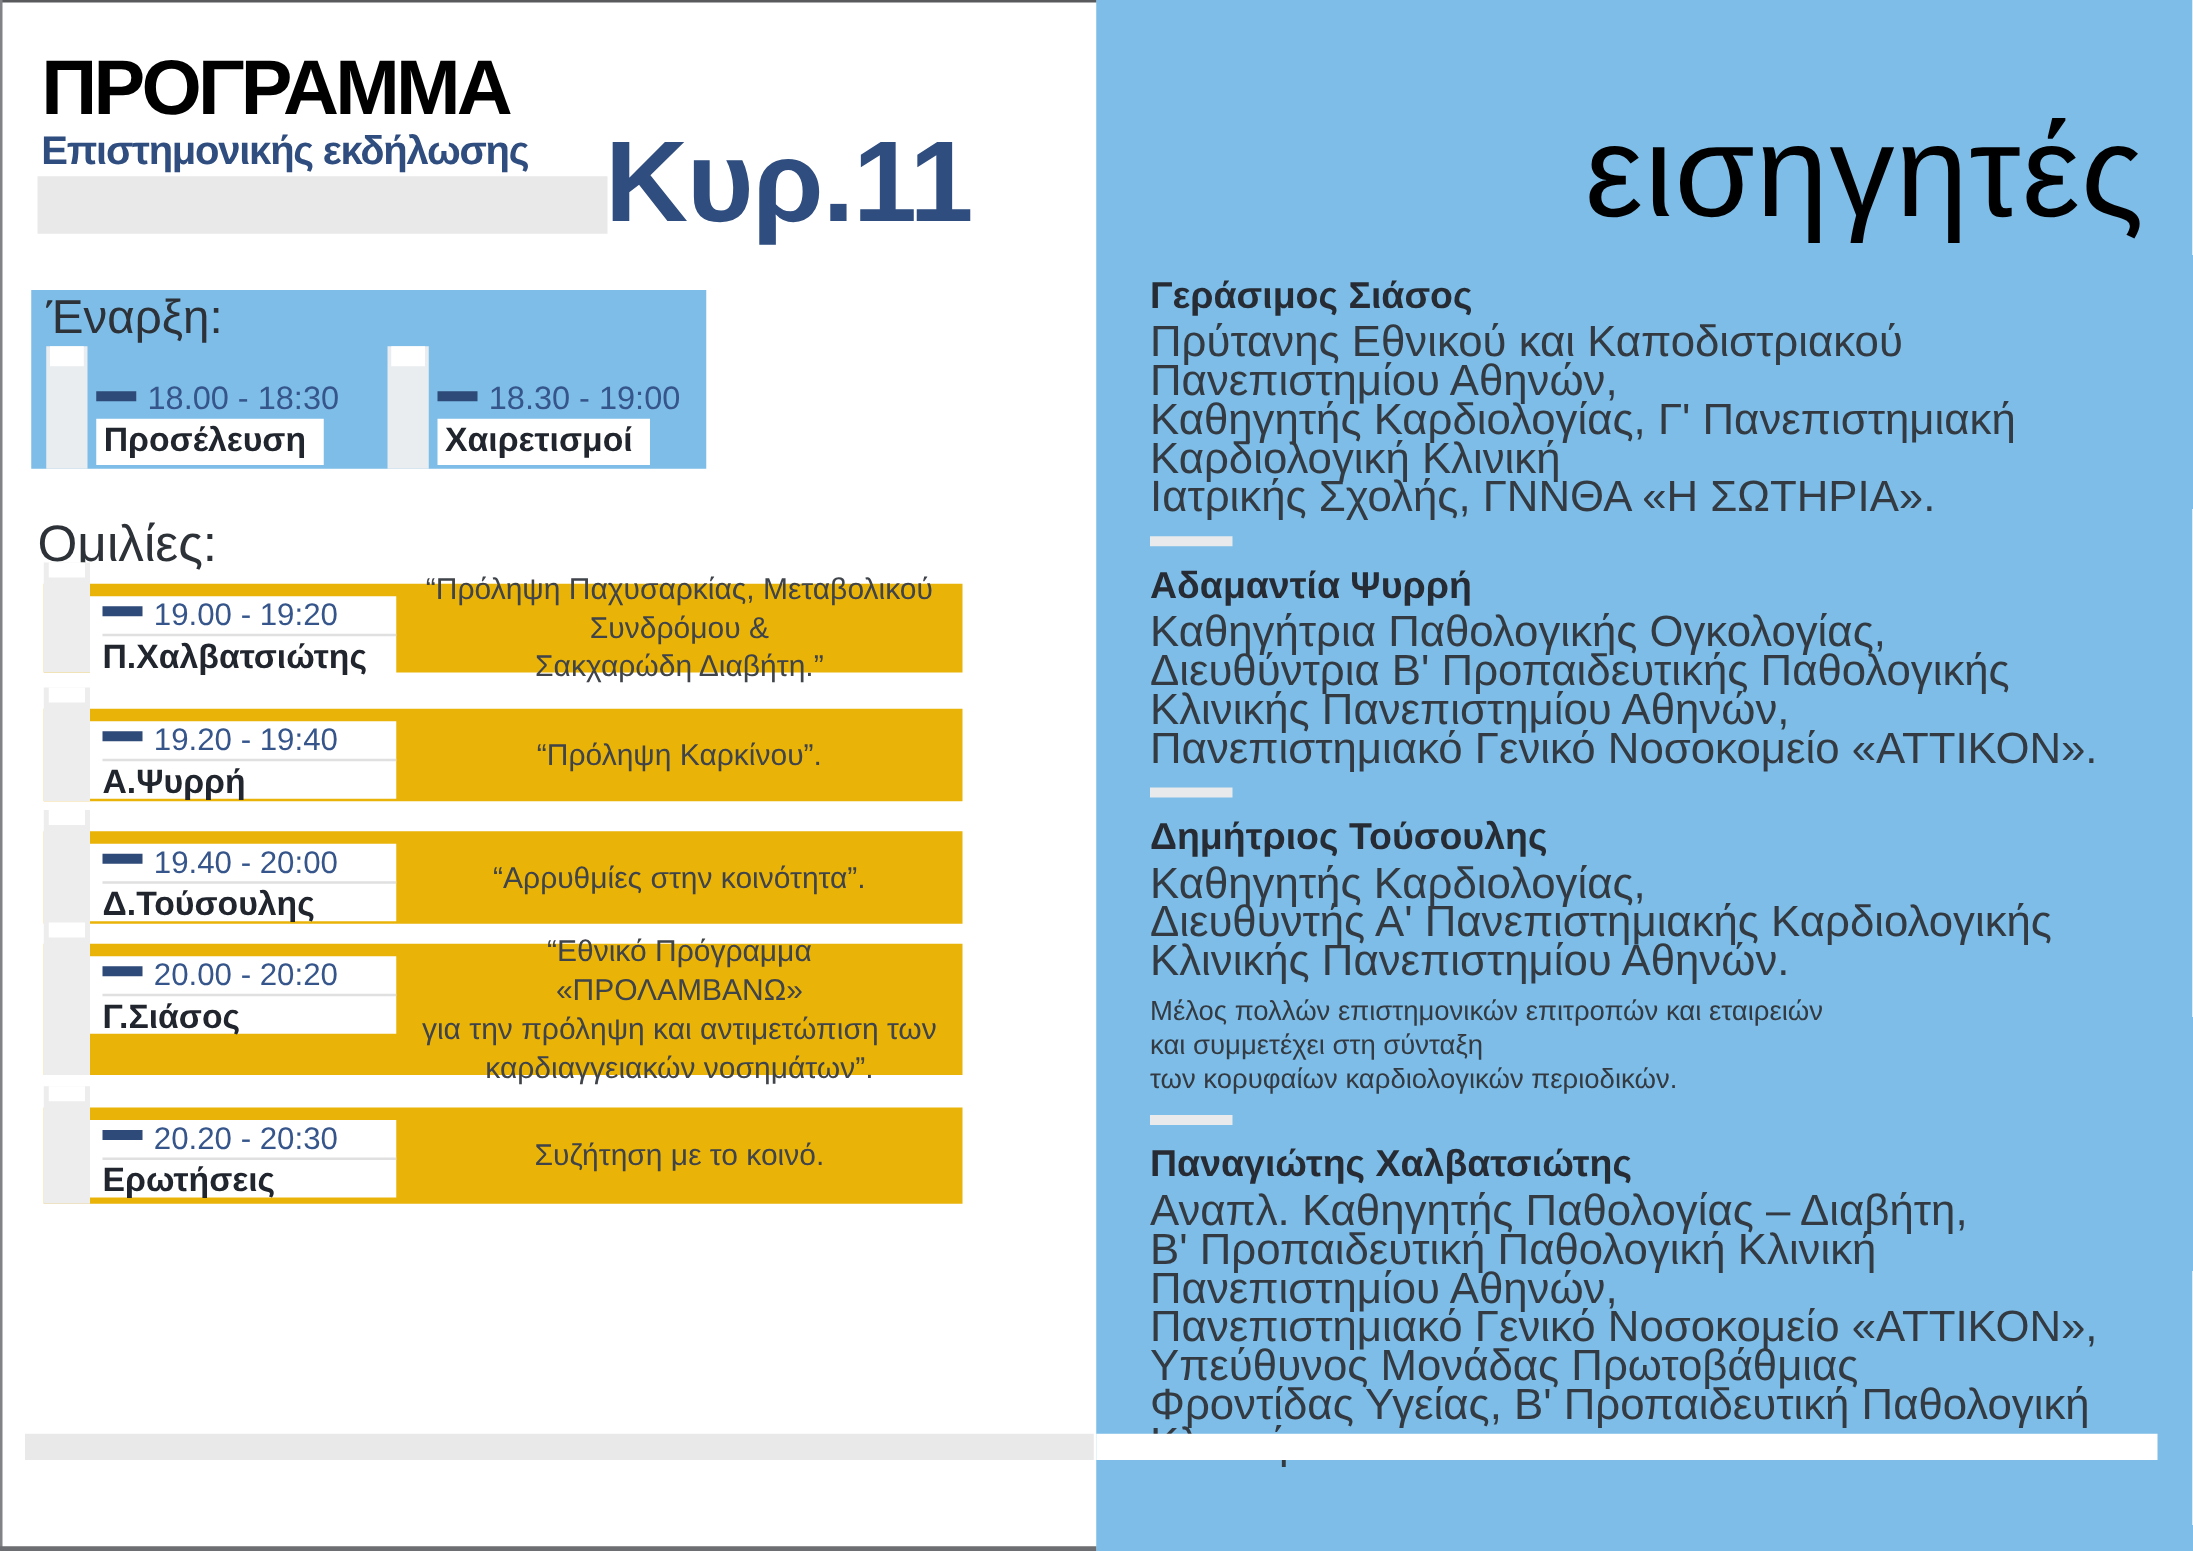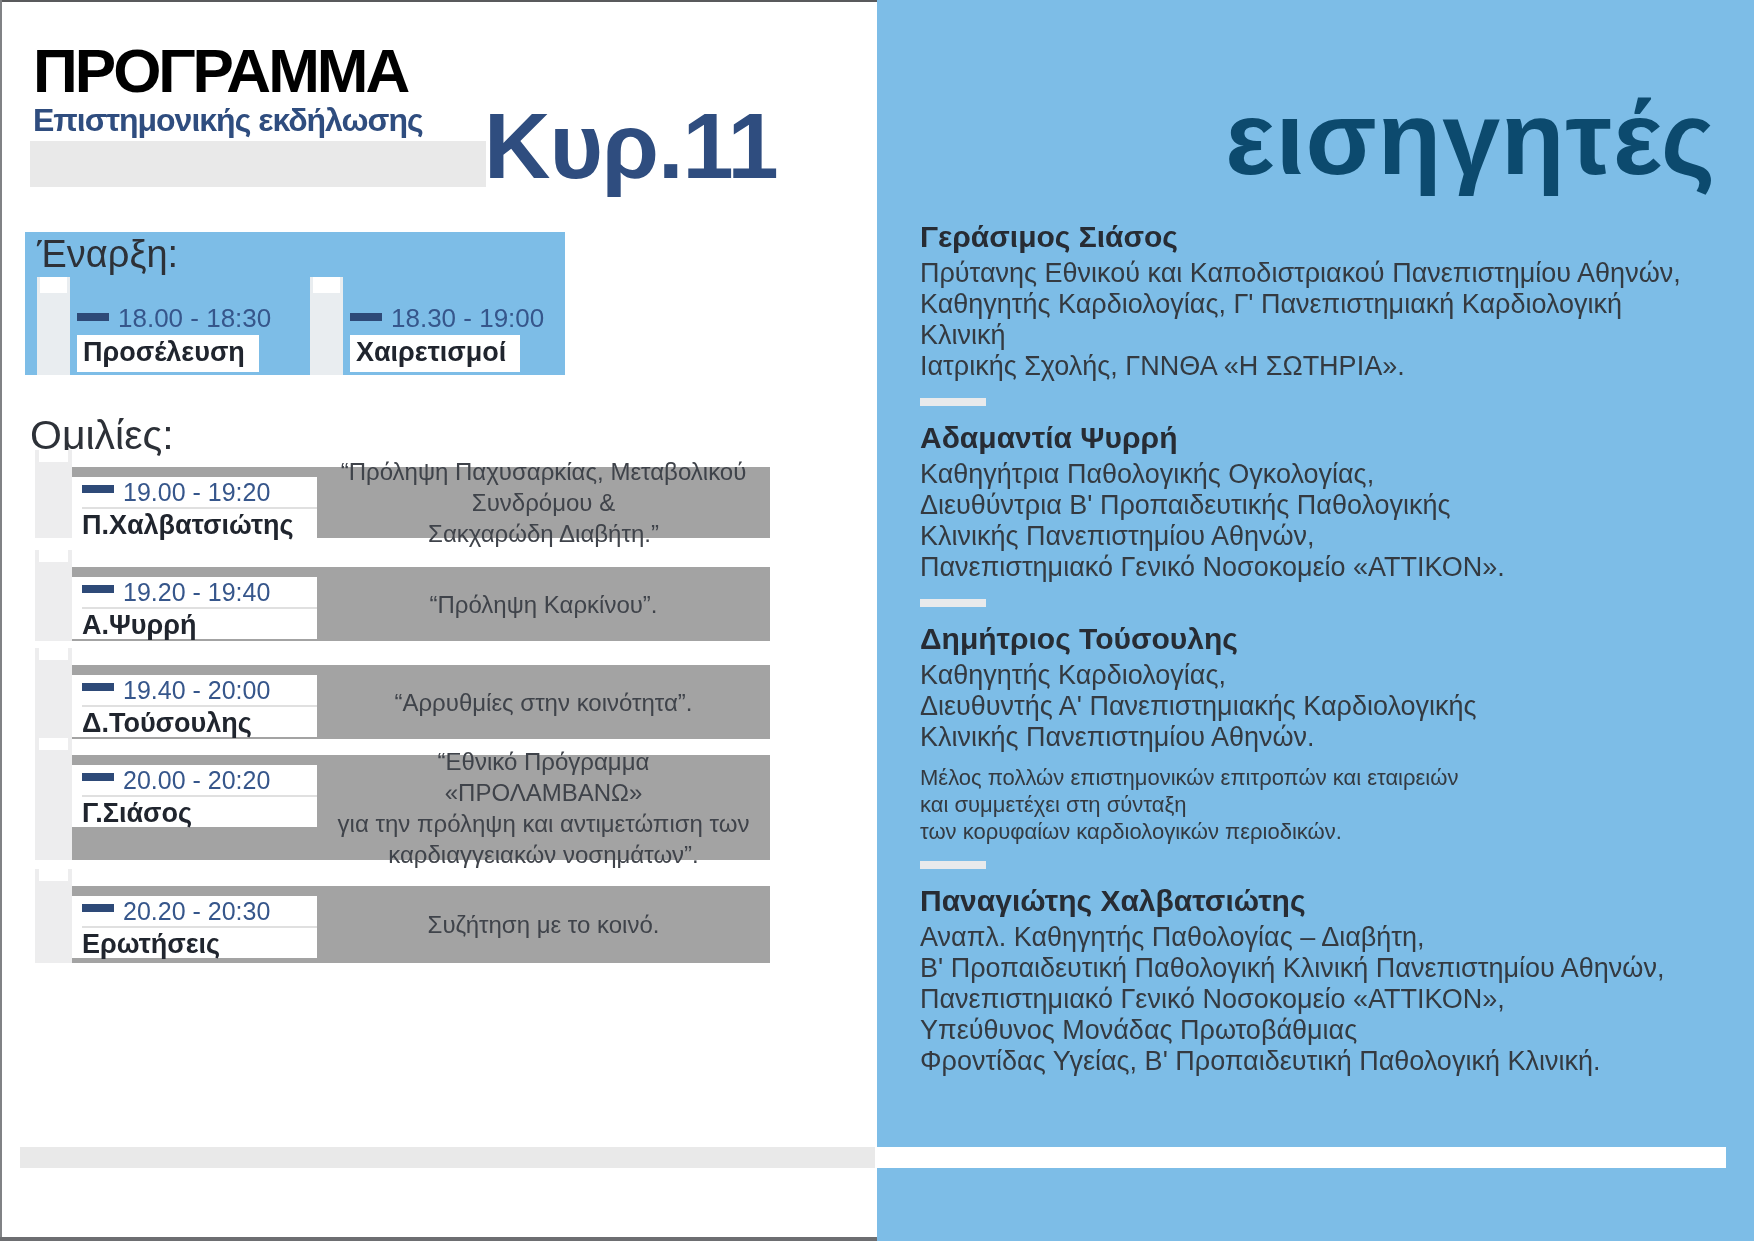--- a/index.html
+++ b/index.html
@@ -29,45 +29,45 @@
   .op-item.second{left:285px;width:172px;}
   .op-vbar{position:absolute;left:0;top:0;width:33px;height:100%;background:#e9edf0;}
   .op-vbar::before{content:"";position:absolute;left:3px;right:3px;top:0;height:16px;background:#ffffff;}
   .op-time{position:absolute;left:40px;top:26px;font-size:26px;color:#36568b;white-space:nowrap;}
   .op-name{position:absolute;left:40px;top:58px;background:#ffffff;padding:2px 14px 4px 6px;
     font-size:27px;font-weight:bold;color:#20252e;white-space:nowrap;}
   .dash{display:inline-block;width:32px;height:8px;background:#2e4a78;margin-right:9px;vertical-align:middle;position:relative;top:-3px;}
 
   
   .talks-heading{position:absolute;left:30px;top:413px;font-size:41px;color:#2d3138;line-height:1.1;}
-  .talk-row{position:absolute;left:35px;width:735px;background:#a3a3a3;}
+  .talk-row{position:absolute;left:35px;width:735px;background:#eab308;}
   .t-vbar{position:absolute;left:0;top:-17px;width:37px;height:calc(100% + 17px);background:#ededee;}
   .t-vbar::before{content:"";position:absolute;left:4px;right:4px;top:0;height:12px;background:#ffffff;}
   .t-card{position:absolute;left:37px;top:10px;width:245px;height:62px;background:#ffffff;padding-left:10px;}
   .t-time{height:32px;display:flex;align-items:center;font-size:25px;color:#36568b;
     border-bottom:2px solid #e0e0e0;white-space:nowrap;}
   .t-name{font-size:27px;font-weight:bold;color:#20252e;padding-top:1px;white-space:nowrap;}
   .t-topic{position:absolute;left:282px;right:0;top:0;bottom:0;display:flex;align-items:center;
     justify-content:center;text-align:center;font-size:24px;color:#3f434a;line-height:31px;
     white-space:pre-line;padding:0 20px;}
   #talk-0{top:467px;height:71px;}
   #talk-1{top:567px;height:74px;}
   #talk-2{top:665px;height:74px;}
   #talk-3{top:755px;height:105px;}
   #talk-4{top:886px;height:77px;}
 
   .bottom-bar-left{position:absolute;left:20px;top:1147px;width:855px;height:21px;background:#e9e9e9;}
 
   
   .panel{position:absolute;left:877px;top:0;width:877px;height:1241px;background:#7dbde7;}
-  .panel-heading{text-align:right;padding:84px 38px 0 0;font-size:104px;font-weight:bold;
-    color:#0c4a6e;line-height:1.05;letter-spacing:1px;}
+  .panel-heading{text-align:right;padding:84px 38px 0 0;font-size:104px;font-weight:normal;
+    color:#000000;line-height:1.05;letter-spacing:1px;}
   .speakers{padding:26px 42px 0 43px;}
   .speaker-name{font-size:30px;font-weight:bold;color:#272c34;margin-bottom:3px;line-height:1.2;}
-  .speaker-bio{font-size:27px;color:#343a41;line-height:31px;white-space:pre-line;}
+  .speaker-bio{font-size:35px;color:#343a41;line-height:31px;white-space:pre-line;}
   .speaker-note{font-size:22px;color:#343a41;line-height:27px;white-space:pre-line;margin-top:11px;}
   .speaker-divider{width:66px;height:8px;background:#e8eaec;margin:16px 0 14px 0;}
   .bottom-bar-right{position:absolute;left:0;top:1147px;width:849px;height:21px;background:#ffffff;}
 </style>
 </head>
 <body>
 
 <div id="page">
 
   <div class="program-title">ΠΡΟΓΡΑΜΜΑ</div>

